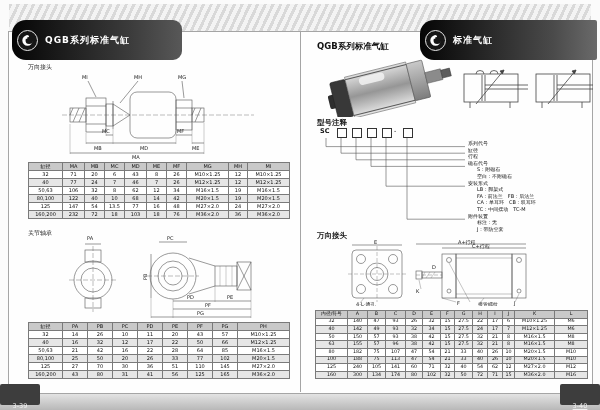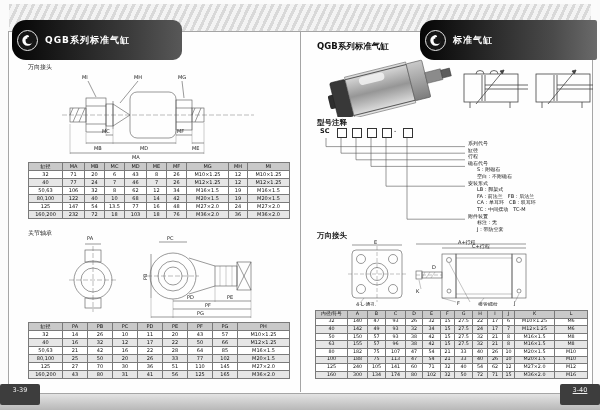--- a/index.html
+++ b/index.html
@@ -27,21 +27,21 @@
   .dtable tbody tr:nth-child(even) td{background:#e6e6e6;}
   .t3 th,.t3 td{height:6.6px;font-size:4.8px;}
   .drawing{position:absolute;z-index:2;}
   .drawing text{font-size:5px;fill:#222;font-family:"DejaVu Sans","Liberation Sans",sans-serif;}
   .code-box{position:absolute;width:8px;height:8px;border:1px solid #333;background:#fff;}
   .code-txt{position:absolute;font-size:6.5px;color:#111;}
   .legend{position:absolute;left:468px;top:140px;z-index:3;width:125px;}
   .legend-row{font-size:5px;line-height:6.6px;white-space:nowrap;color:#111;}
   .legend-row.i1{margin-left:9px;}
   .footer-tab{position:absolute;top:384px;width:40px;height:21px;background:#3d3d3d;color:#f0f0f0;
-        font-size:6.5px;text-align:center;padding-top:2px;box-sizing:border-box;z-index:6;border-radius:2px;}
+        font-size:6.5px;text-align:center;padding-top:18px;box-sizing:border-box;z-index:6;border-radius:2px;}
   .footer-tab.lft{left:0;}
   .footer-tab.rgt{left:560px;text-decoration:underline;}
   .bottom-band{position:absolute;left:0;top:394px;width:600px;height:16px;
         background:linear-gradient(180deg,#e3e3e3,#b8b8b8);z-index:1;}
 </style>
 </head>
 <body>
 
 <div class="canvas">
 

